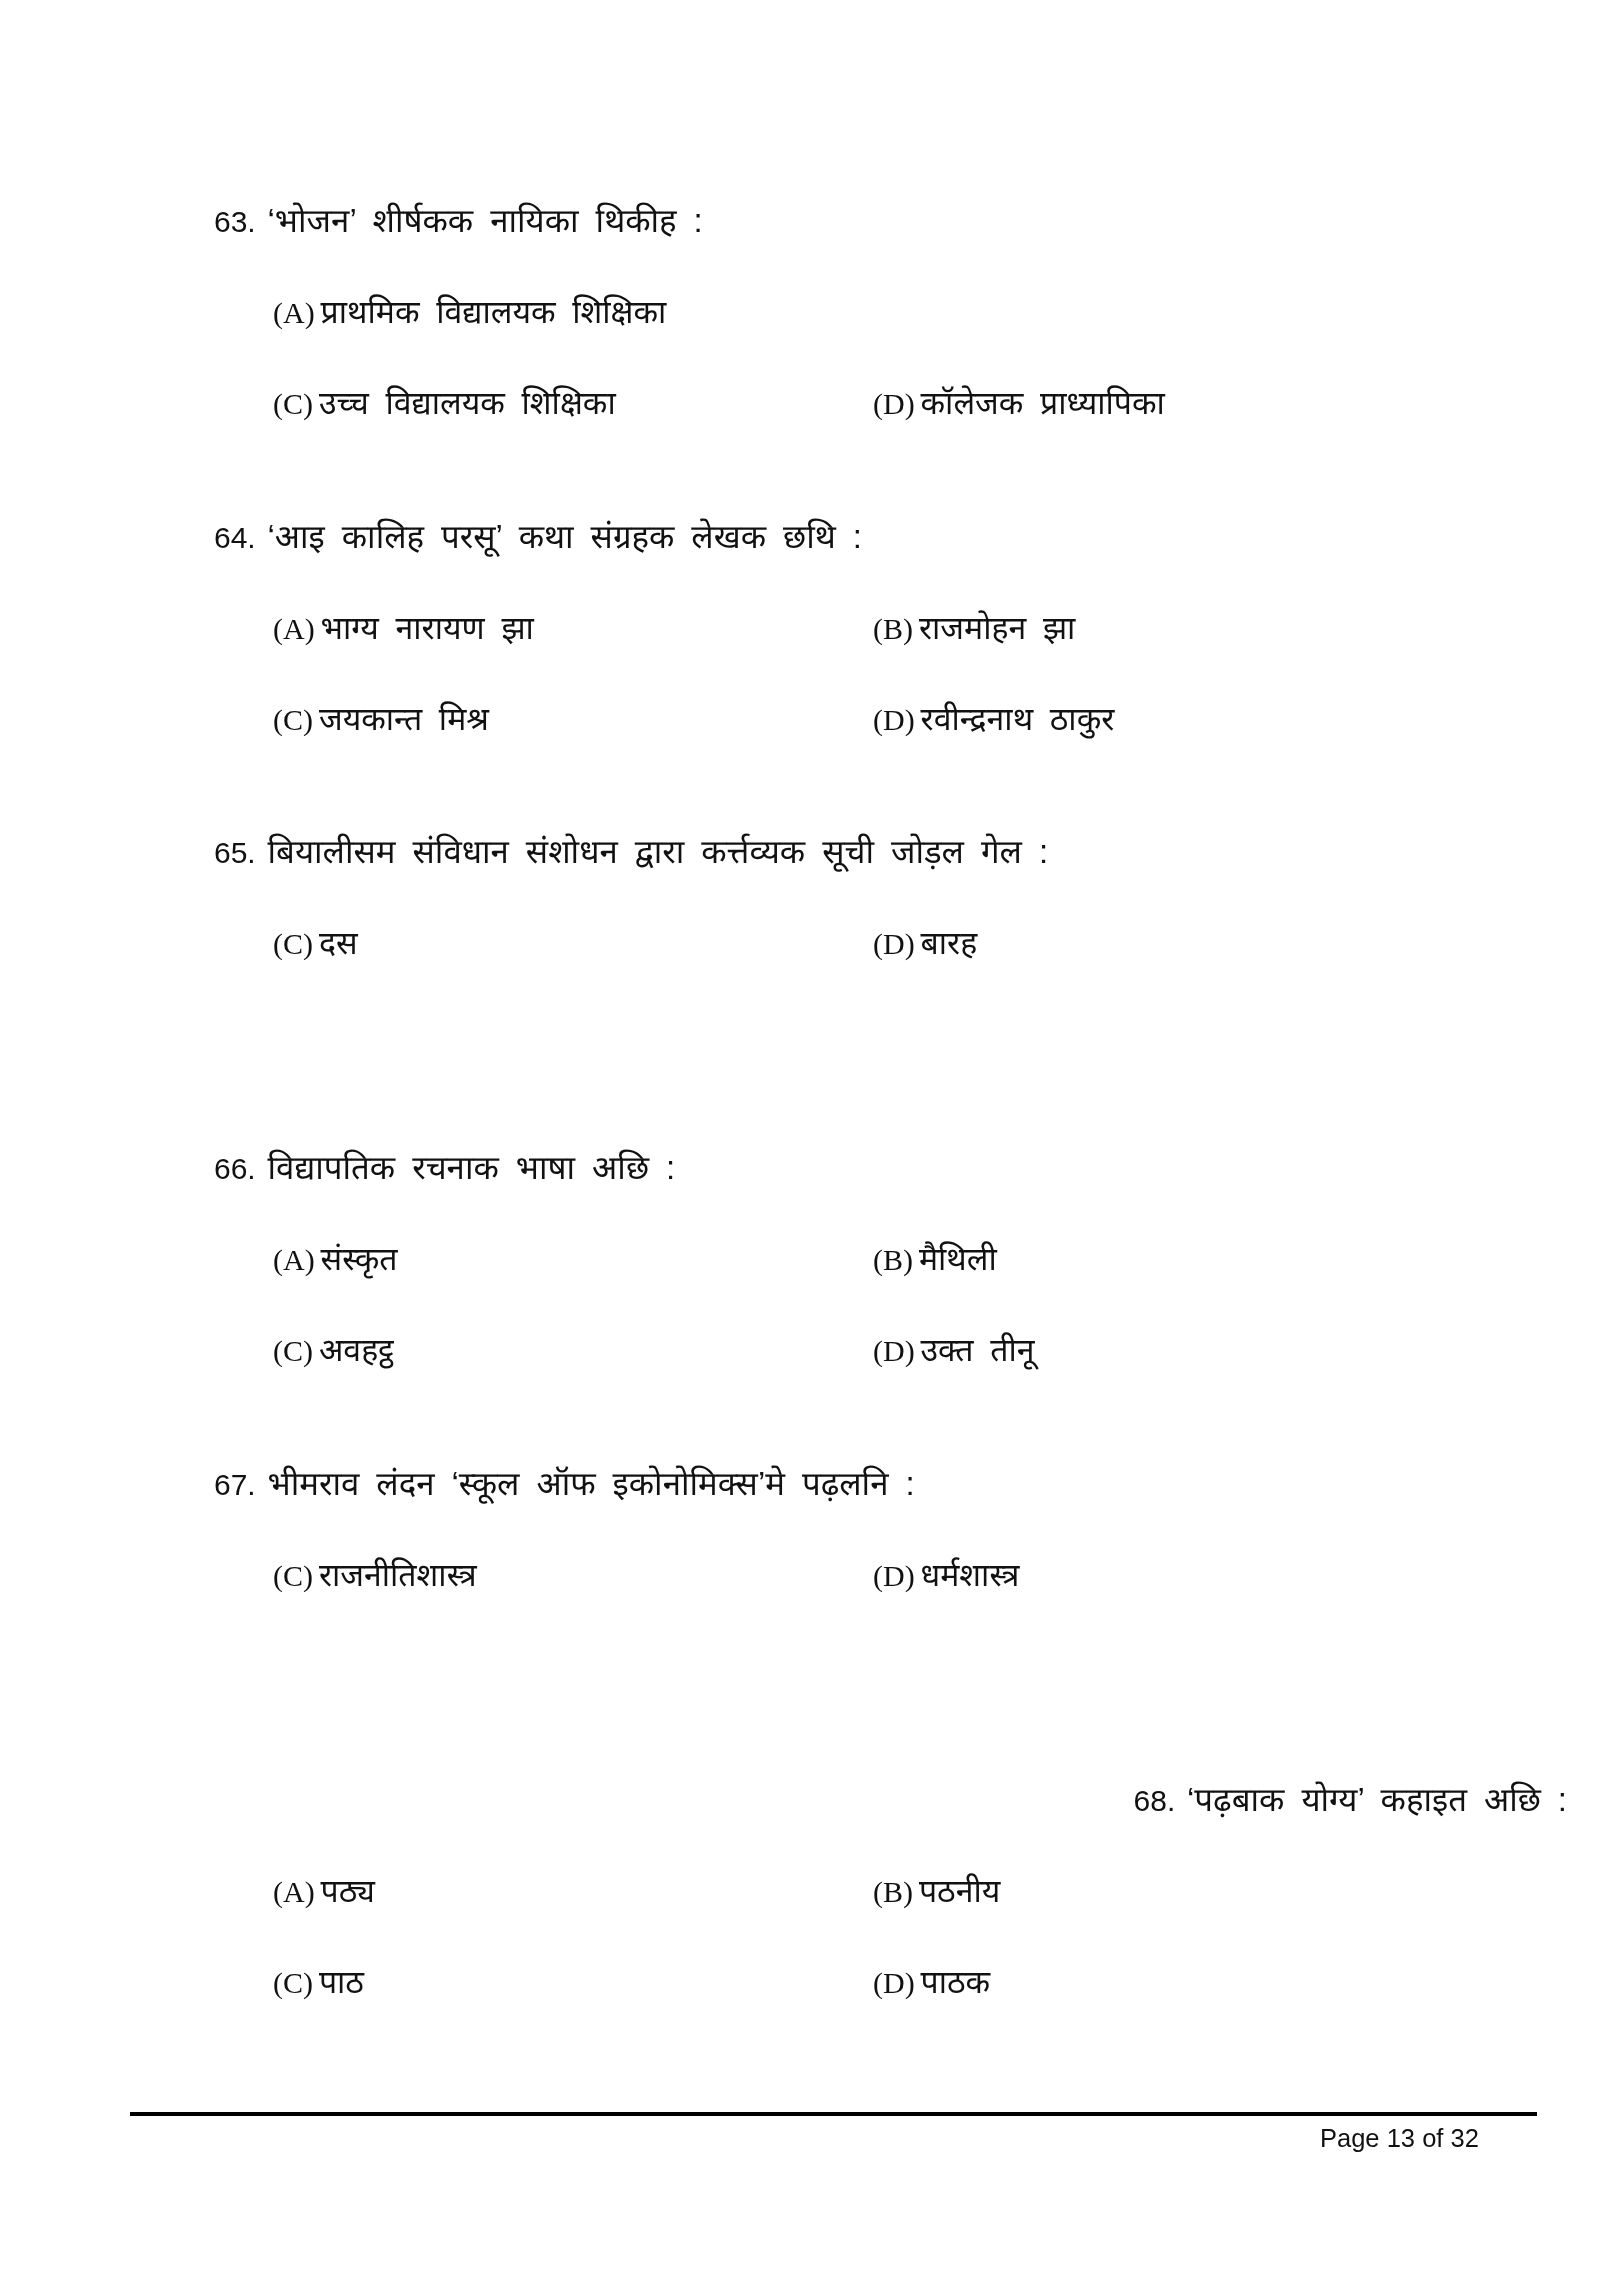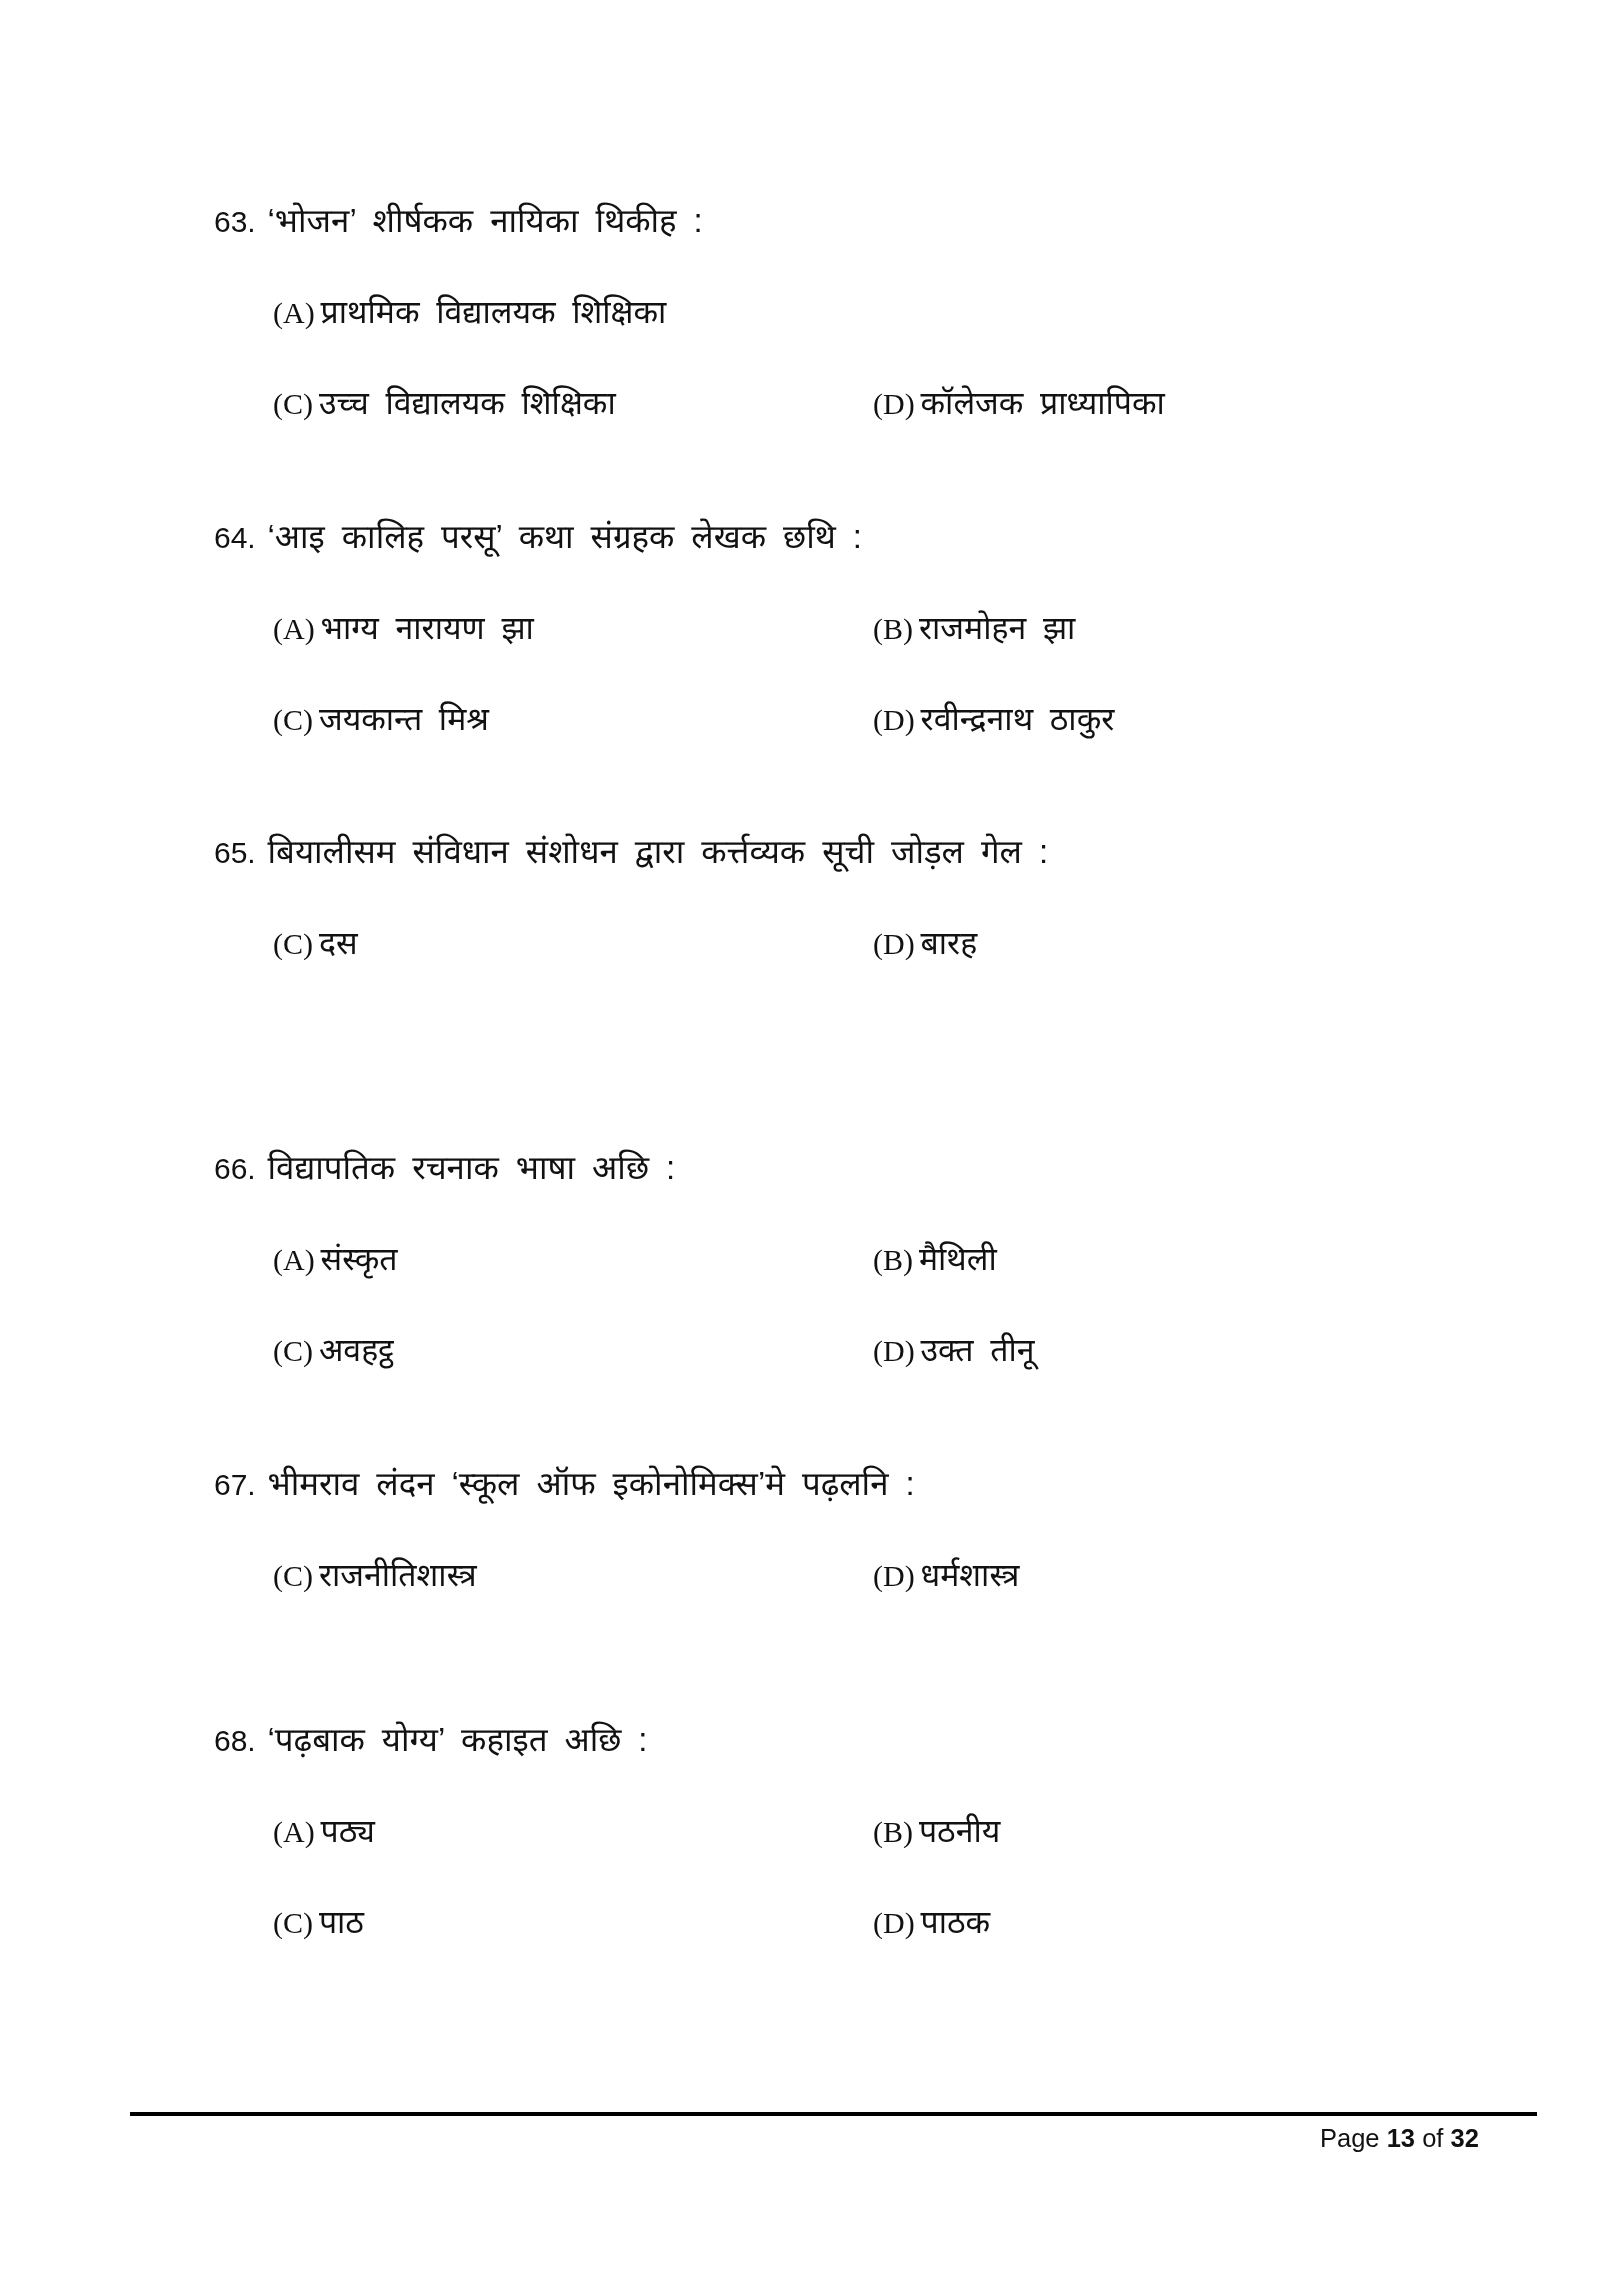--- a/index.html
+++ b/index.html
@@ -81,21 +81,21 @@
     .page-footer {
       position: absolute;
       left: 1320px;
       top: 2121px;
       font-family: "Liberation Sans", "DejaVu Sans", sans-serif;
       font-size: 25.5px;
       line-height: 35px;
       color: #111111;
       white-space: nowrap;
     }
-    .page-footer b { font-weight: bold; }
+    .page-footer b { font-weight: normal; }
   </style>
 </head>
 <body>
 
 <div class="page">
 
   <div class="question" style="top:193px;text-decoration:underline;">
     <div class="q-stem">
       <span class="q-num">63.</span><span class="q-text">‘भोजन’ शीर्षकक नायिका थिकीह :</span>
     </div>
@@ -179,21 +179,21 @@
     <div class="opt-row">
       <div class="option left">
         <span class="opt-label">(C)</span><span class="opt-text">राजनीतिशास्त्र</span>
       </div>
       <div class="option right">
         <span class="opt-label">(D)</span><span class="opt-text">धर्मशास्त्र</span>
       </div>
     </div>
   </div>
 
-  <div class="question" style="top:1712px;">
+  <div class="question" style="top:1772px;text-align:right;">
     <div class="q-stem">
       <span class="q-num">68.</span><span class="q-text">‘पढ़बाक योग्य’ कहाइत अछि :</span>
     </div>
     <div class="opt-row">
       <div class="option left">
         <span class="opt-label">(A)</span><span class="opt-text">पठ्य</span>
       </div>
       <div class="option right">
         <span class="opt-label">(B)</span><span class="opt-text">पठनीय</span>
       </div>

